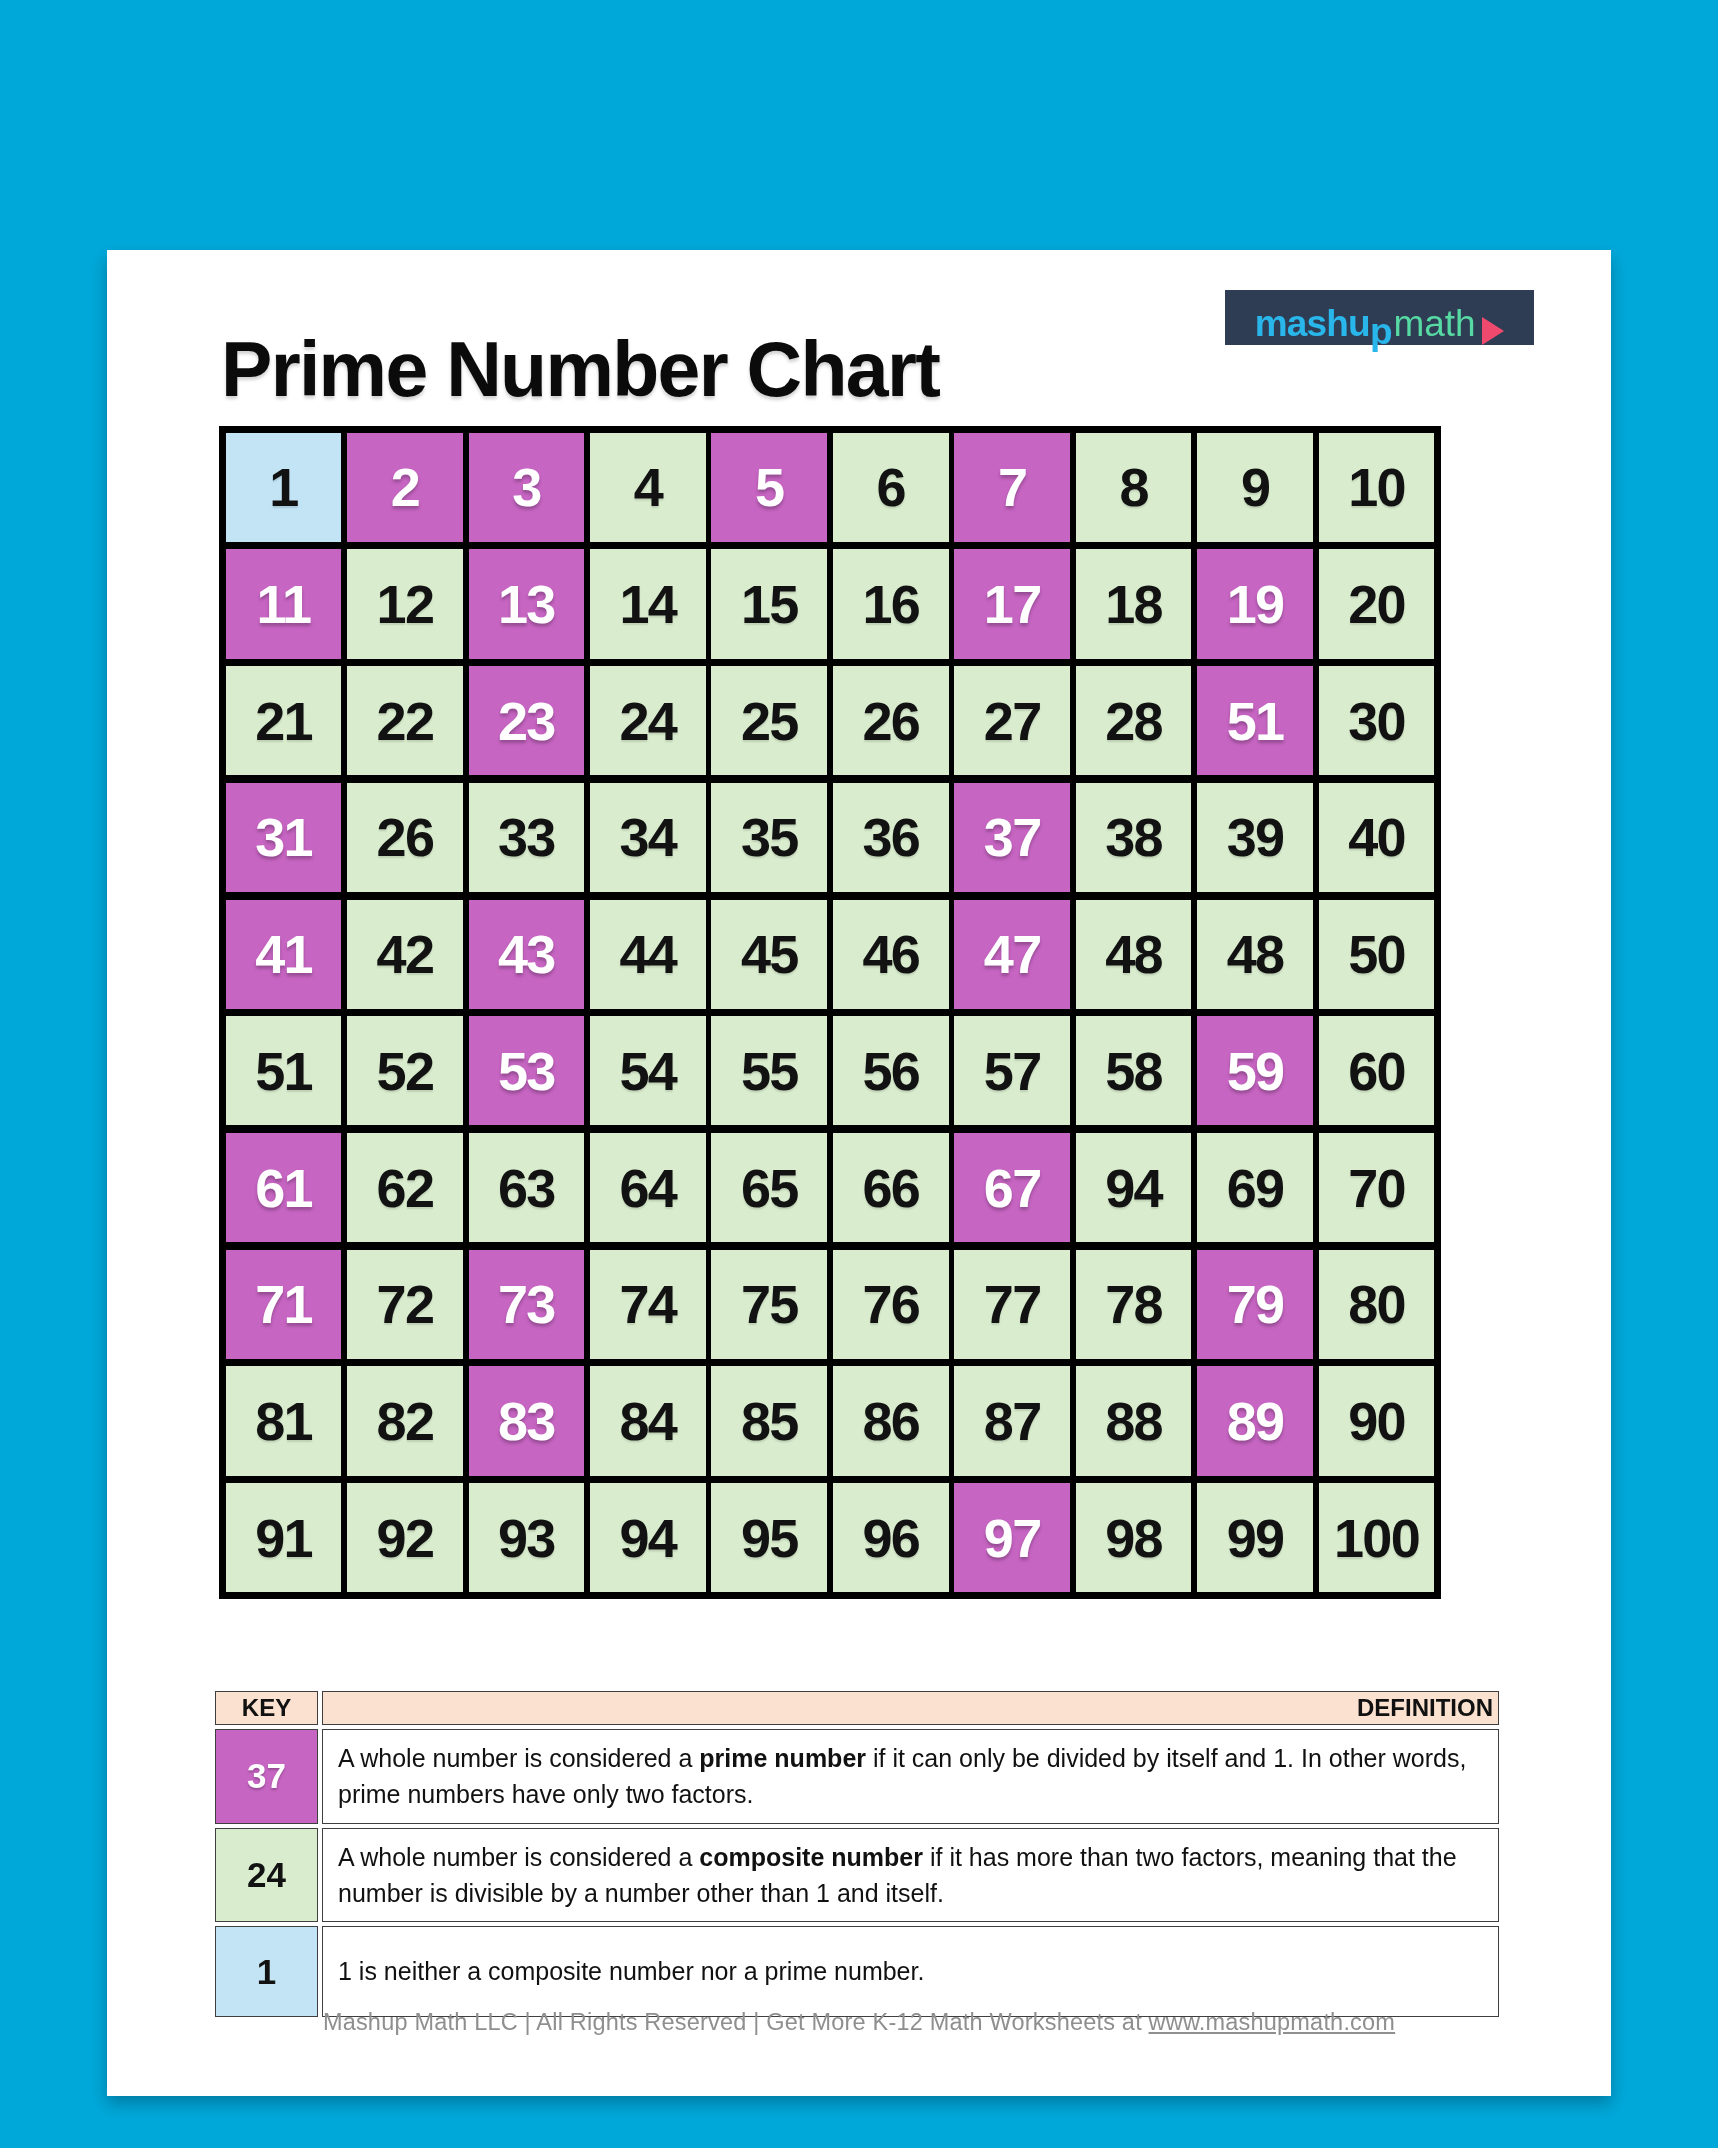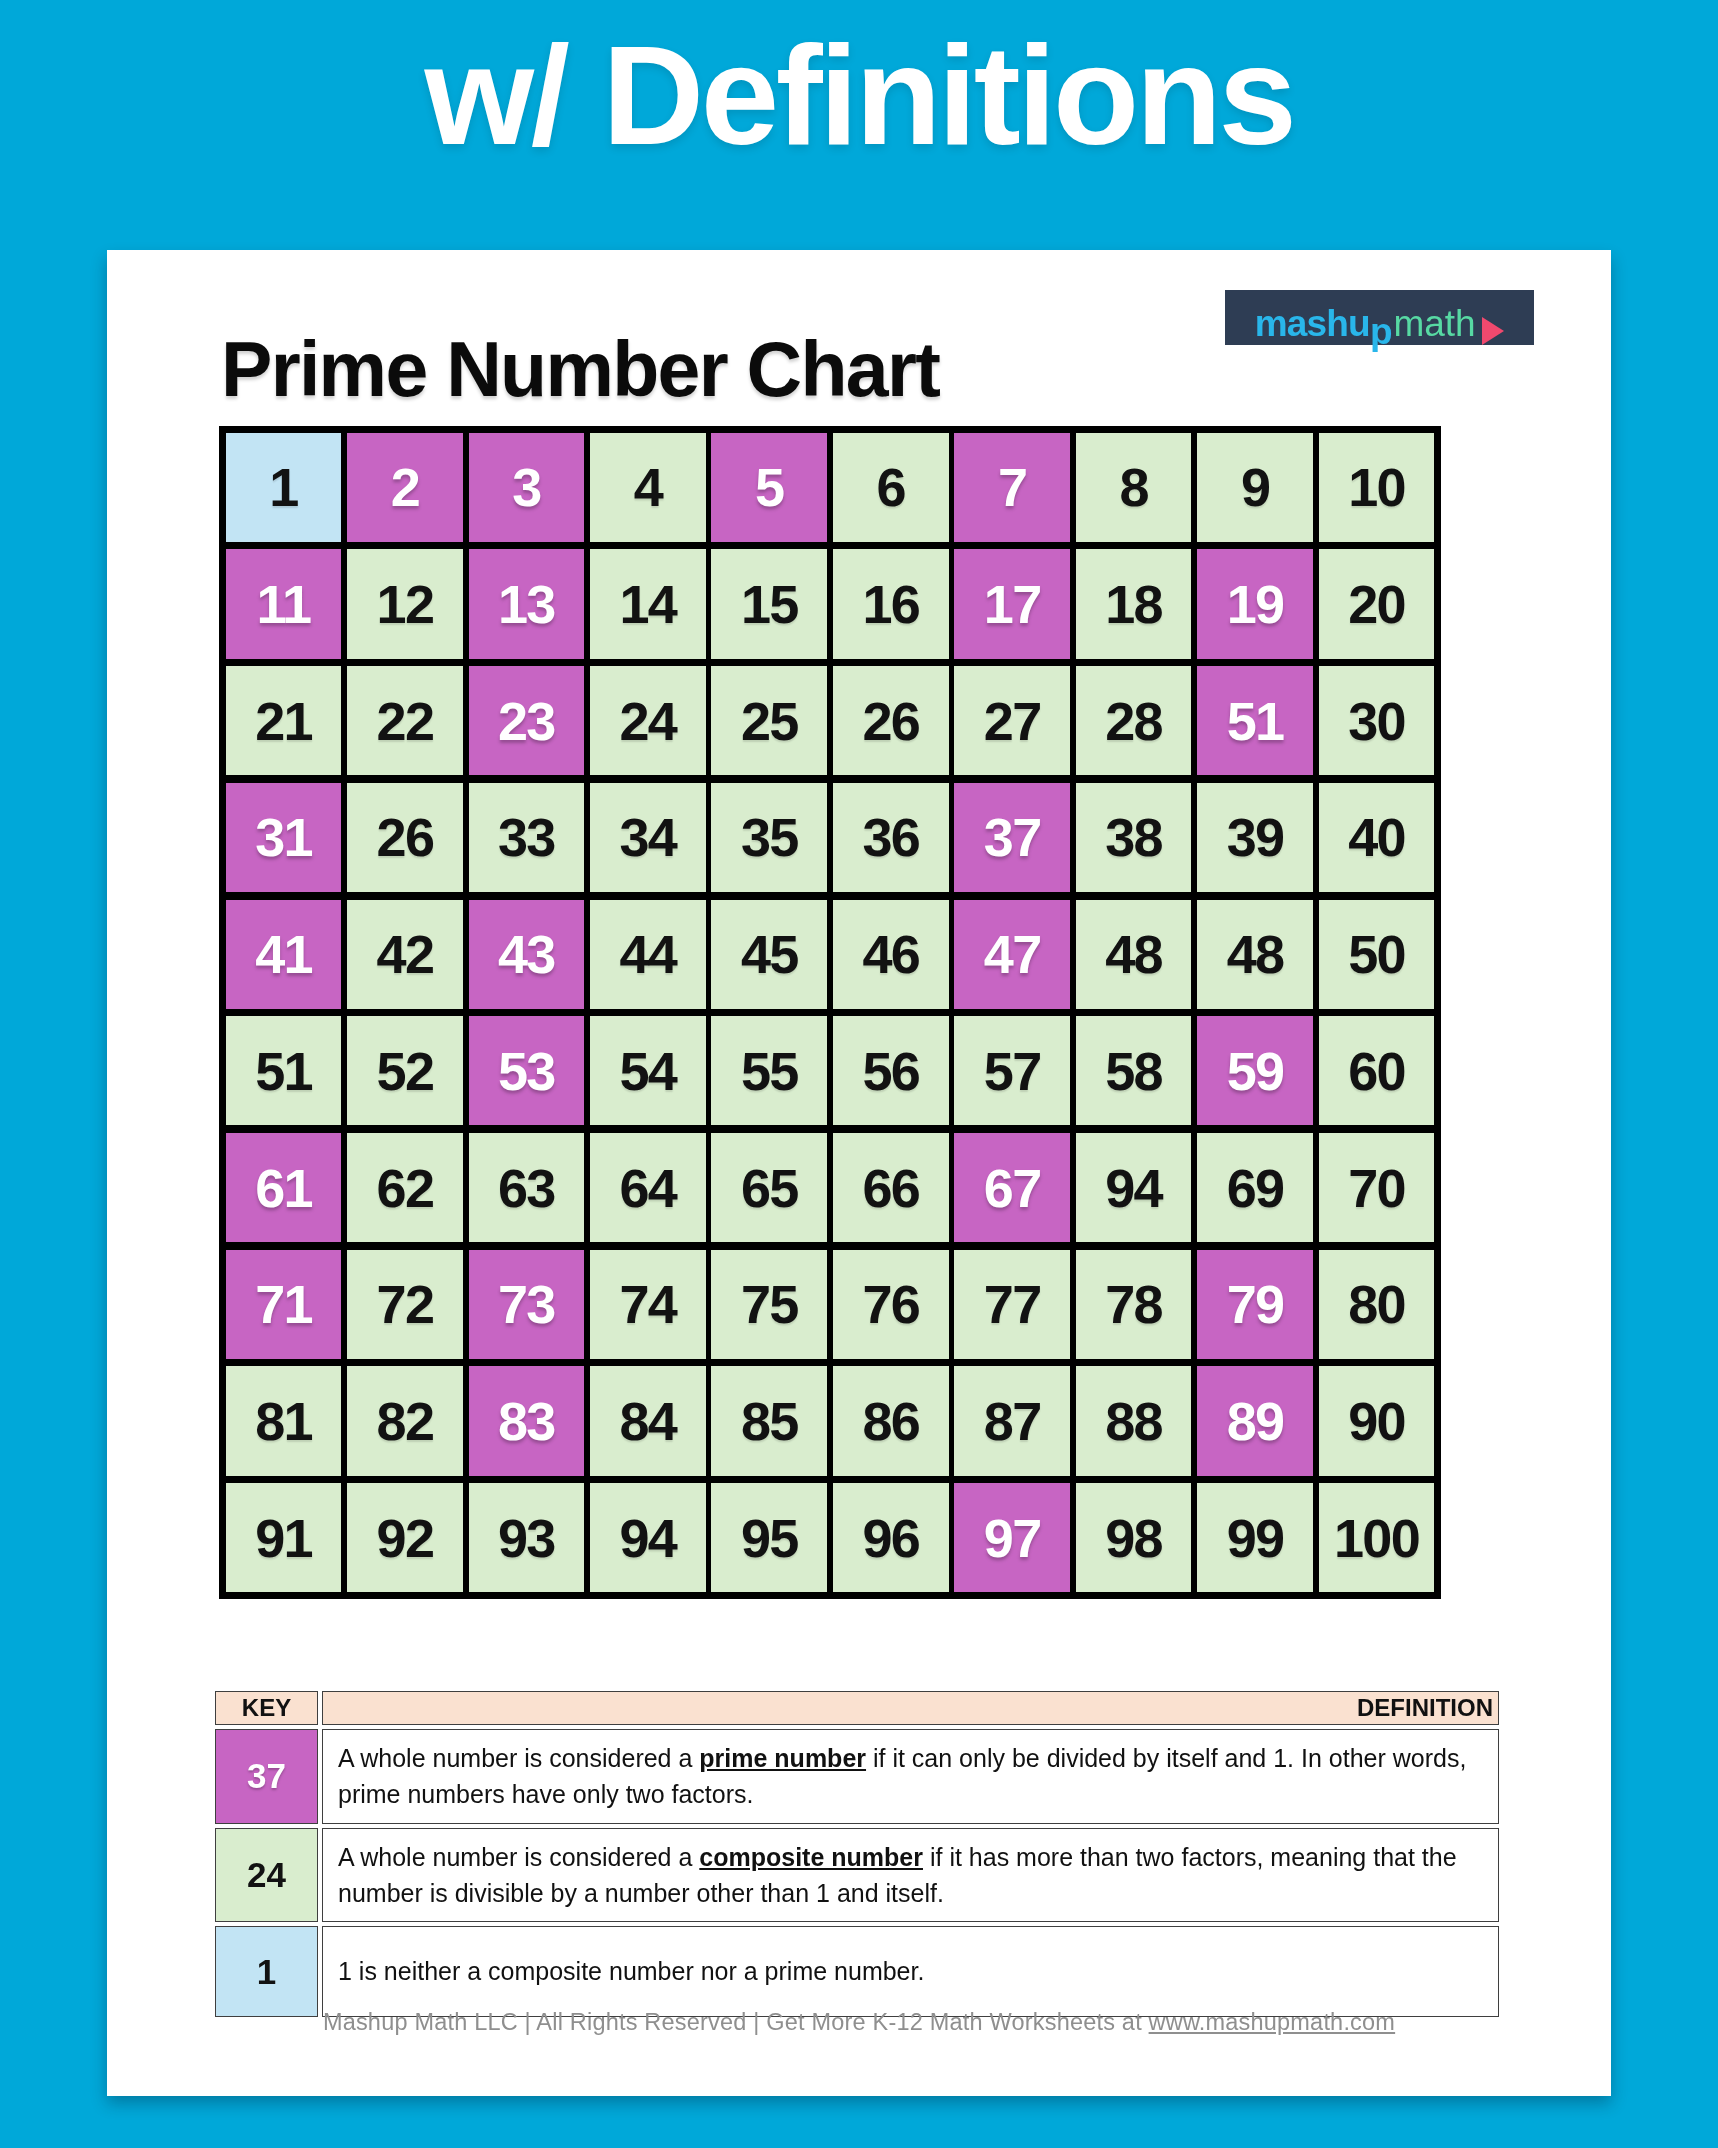--- a/index.html
+++ b/index.html
@@ -79,34 +79,33 @@
   }
   .keytable .keycol{width:91px;text-align:center;vertical-align:middle;font-weight:700;}
   .keytable td.keycell{font-size:35px;}
   .keytable td.keycell.prime{background:var(--prime);color:#fff;text-shadow:0 1.7px 2.5px rgba(0,0,0,0.25);}
   .keytable td.keycell.composite{background:var(--composite);color:var(--ink);}
   .keytable td.keycell.one{background:var(--one);color:var(--ink);}
   .keytable td.defcell{
     background:#fff;font-size:25px;color:#111;line-height:1.45;
     padding:10px 15px;vertical-align:middle;height:69px;
   }
-  .defcell b{font-weight:700;text-decoration:underline;}
+  .defcell b{font-weight:700;}
 
   .footer{
     position:absolute;left:0;top:1759px;width:100%;
     text-align:center;font-size:23.5px;color:var(--footer);letter-spacing:0.2px;
   }
   .footer a{color:var(--footer);text-decoration:underline;cursor:pointer;}
 </style>
 </head>
 <body>
 
 <div class="page">
 
-  <div class="banner">w/ Definitions</div>
 
   <div class="card">
 
     <div class="logo">
       <span class="mashu">mashu</span>
         <span class="p-drop">p</span>
         <span class="mathtxt">math</span>
       <span class="play"></span>
     </div>
 

